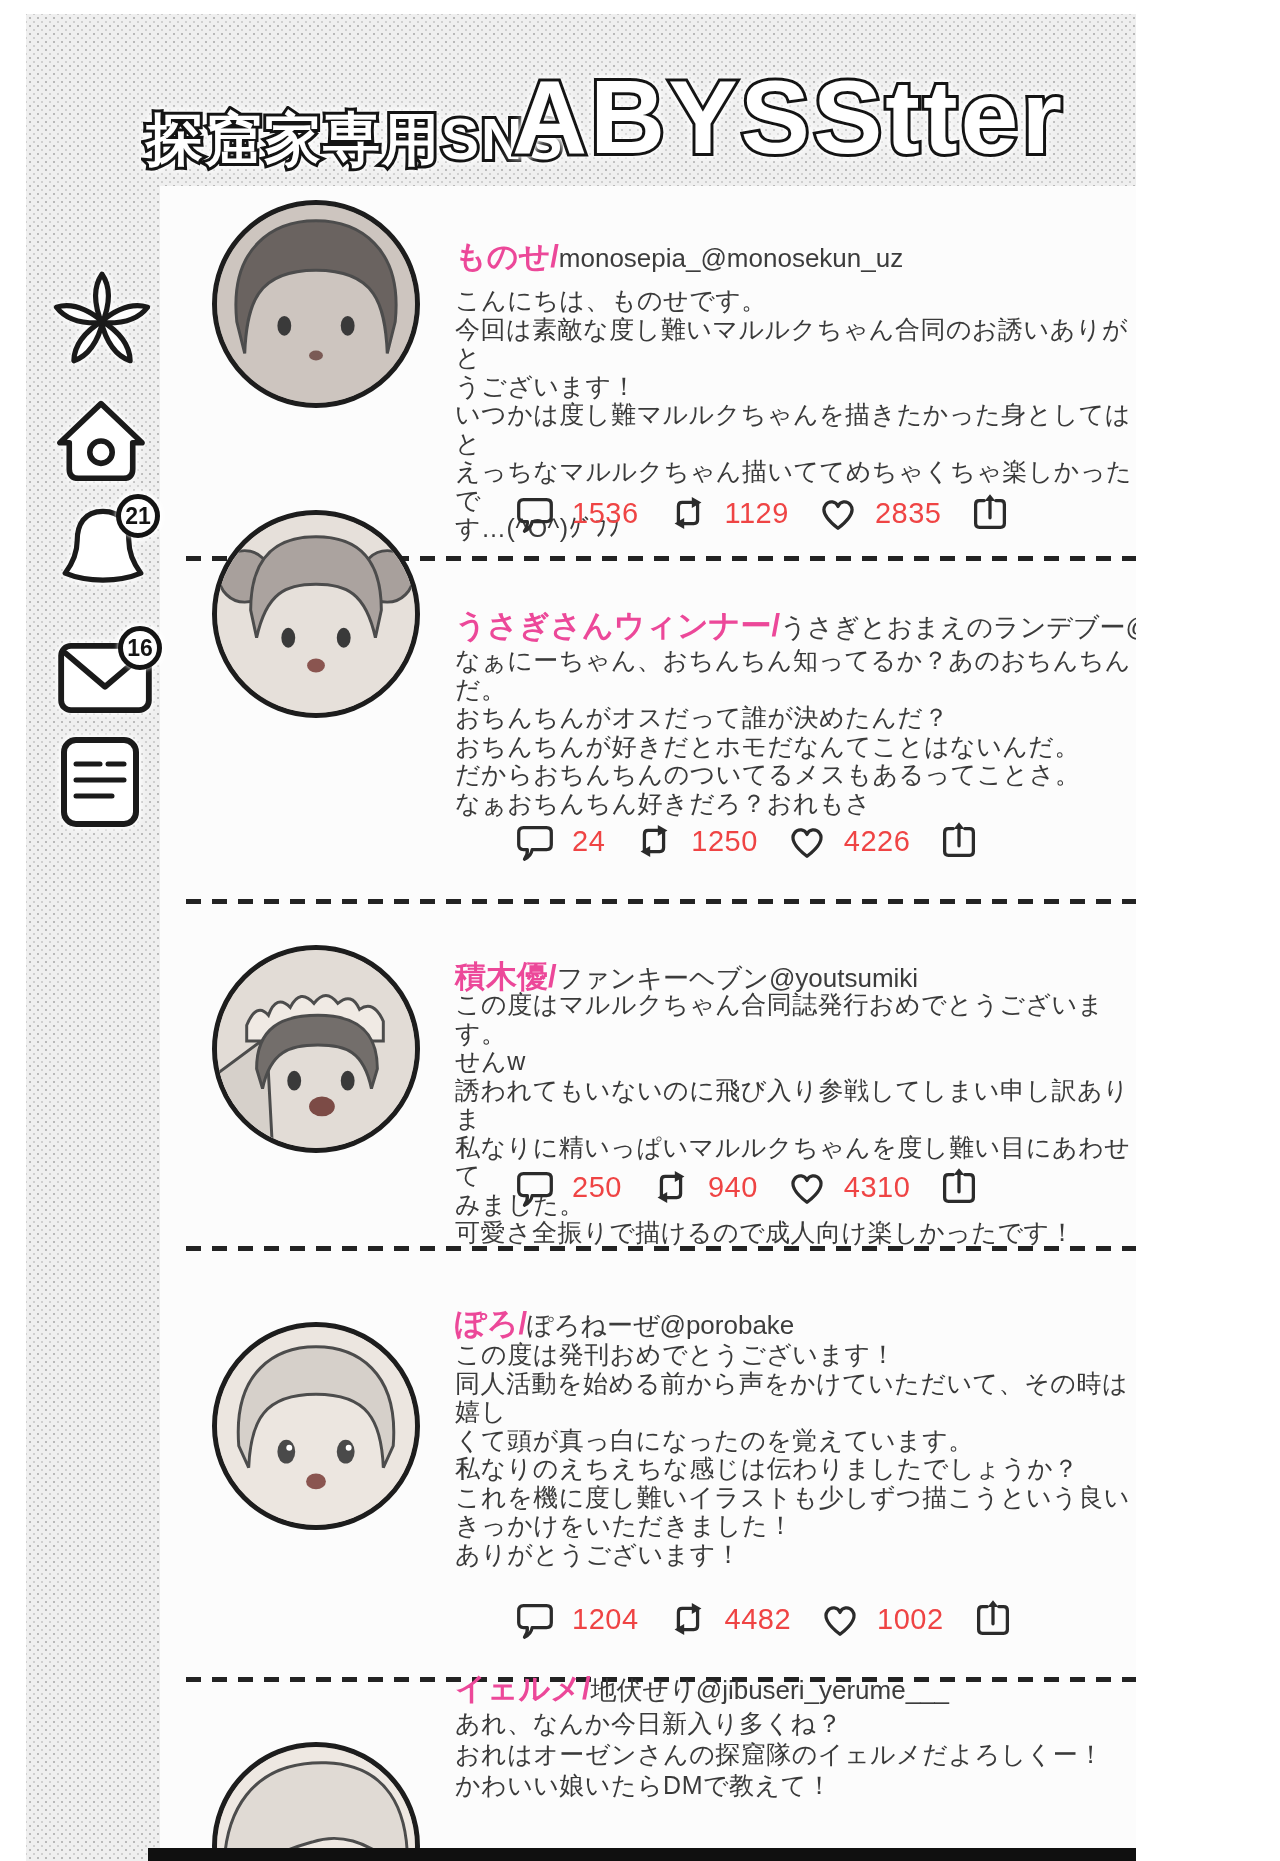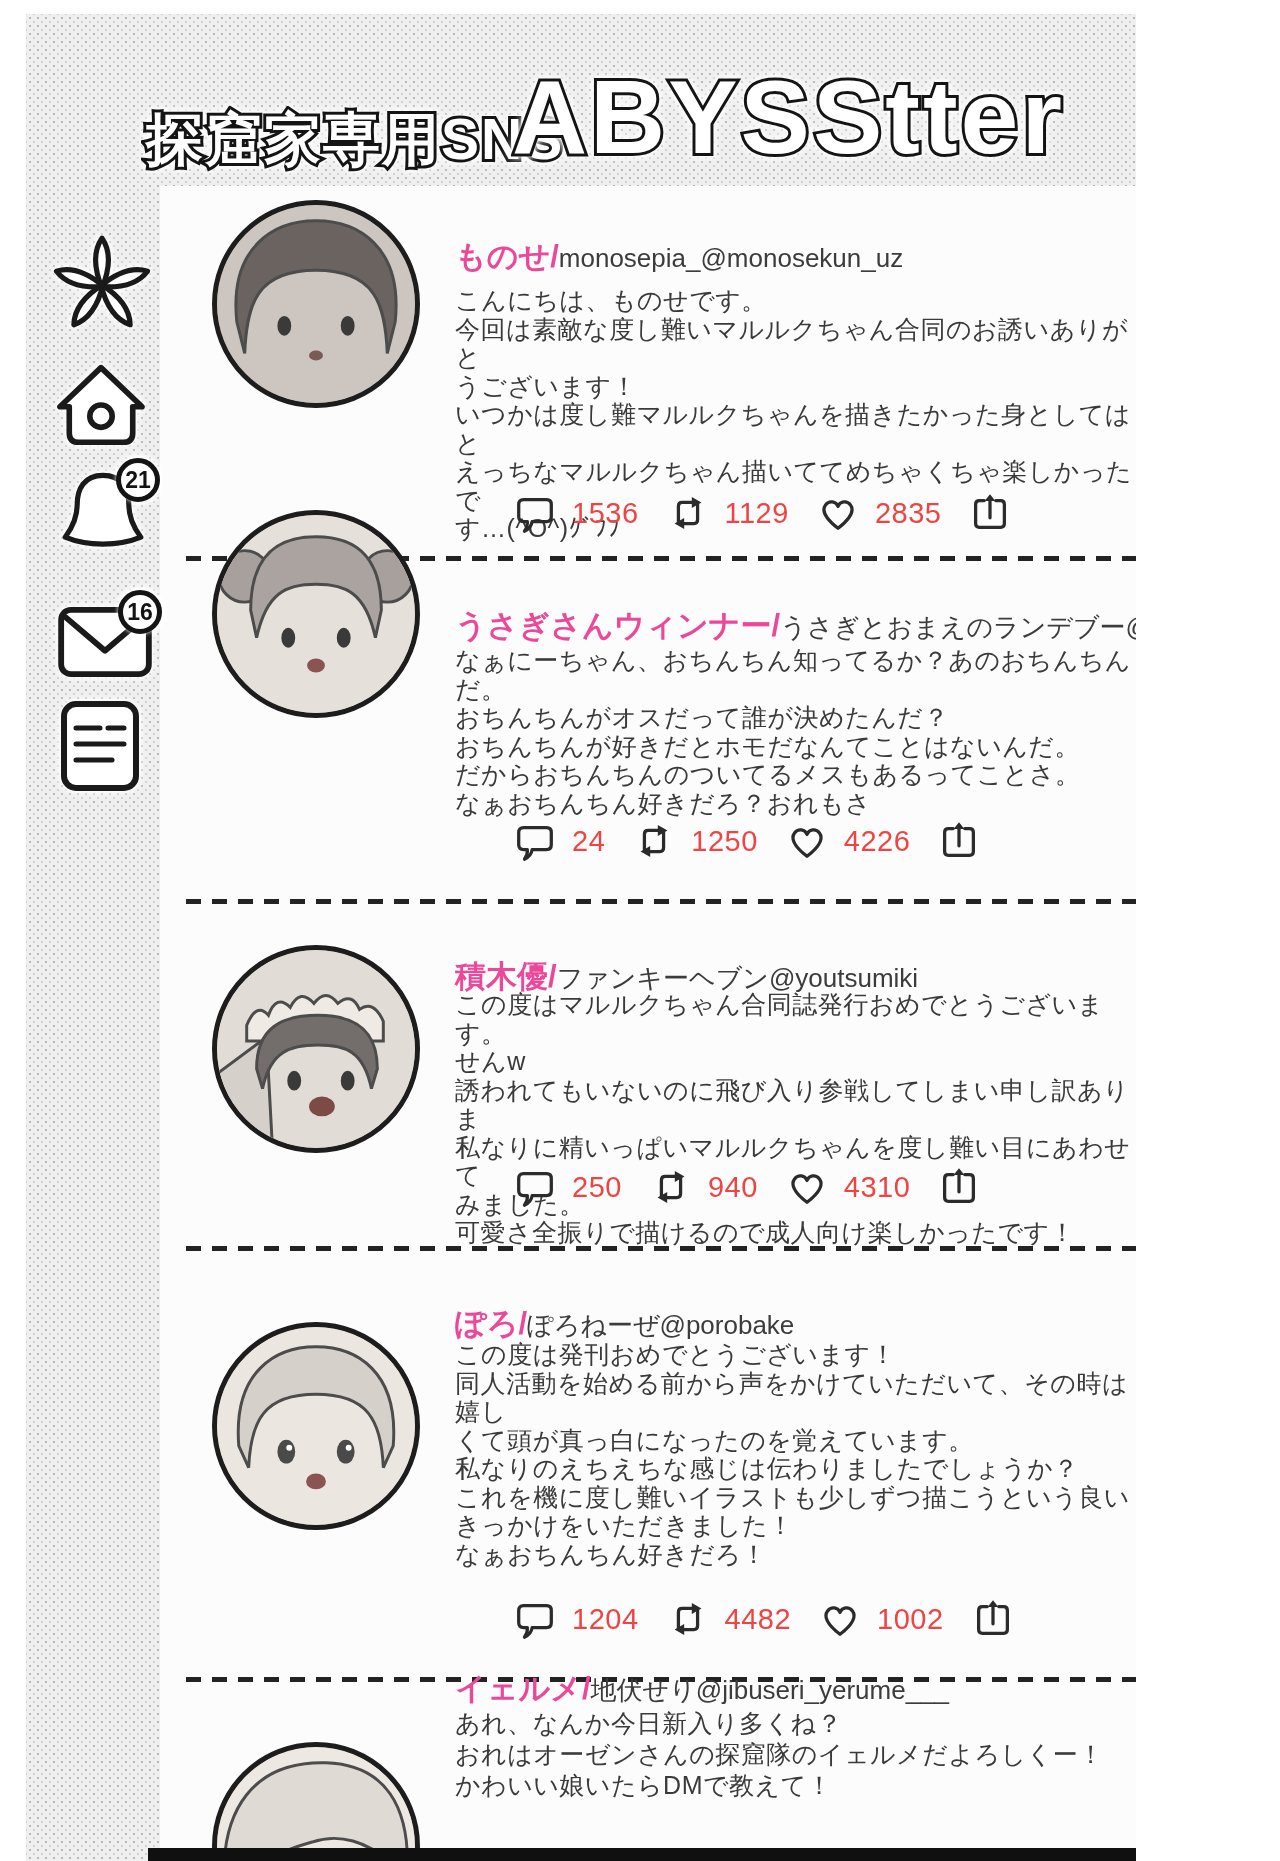--- a/index.html
+++ b/index.html
@@ -14,21 +14,21 @@
   .bottom-bar{position:absolute;left:148px;bottom:0;right:0;height:13px;background:#101010;}
 
   
   .title{position:absolute;white-space:nowrap;color:#ffffff;
          -webkit-text-stroke:6px #141414;paint-order:stroke fill;
          filter:drop-shadow(0 0 2px #fff) drop-shadow(0 0 5px #fff);}
   .title-jp{left:146px;top:102px;font-size:57px;font-weight:800;letter-spacing:2px;}
   .title-en{left:512px;top:58px;font-size:104px;font-weight:900;letter-spacing:3px;}
 
   
-  .side-icon{position:absolute;filter:drop-shadow(0 0 2px #fff) drop-shadow(0 0 4px #fff);}
+  .side-icon{position:absolute;filter:drop-shadow(0 0 2px #fff) drop-shadow(0 0 4px #fff);margin-top:36px;}
   .side-icon svg{display:block;}
   .badge{position:absolute;width:44px;height:44px;border-radius:50%;background:#fff;
          border:5px solid #141414;box-sizing:border-box;display:flex;align-items:center;justify-content:center;
          font-size:23px;font-weight:bold;color:#141414;
          filter:drop-shadow(0 0 2px #fff);}
 
   
   .avatar{position:absolute;left:212px;width:198px;height:198px;border:5px solid #1d1d1d;border-radius:50%;
           overflow:hidden;background:#e8e2dc;box-shadow:inset 0 0 42px rgba(70,64,60,.38);}
   .avatar svg{display:block;width:100%;height:100%;}
@@ -266,21 +266,21 @@
     </svg>
   </div>
   <div class="tname" style="top:1303px;"><span class="big">ぽろ</span><span class="big">/</span><span class="sub">ぽろねーぜ@porobake</span></div>
   <div class="tbody" style="top:1340px;">
     <div>この度は発刊おめでとうございます！</div>
     <div>同人活動を始める前から声をかけていただいて、その時は嬉し</div>
     <div>くて頭が真っ白になったのを覚えています。</div>
     <div>私なりのえちえちな感じは伝わりましたでしょうか？</div>
     <div>これを機に度し難いイラストも少しずつ描こうという良い</div>
     <div>きっかけをいただきました！</div>
-    <div>なぁおちんちん好きだろ！</div>
+    <div>ありがとうございます！</div>
   </div>
   <div class="stats" style="top:1596px;">
     <div class="stat">
       <svg width="46" height="46" viewBox="0 0 24 24" fill="none" stroke="#2b2b2b" stroke-width="1.7" stroke-linejoin="round" stroke-linecap="round">
         <path d="M6 5 H18 Q20.5 5 20.5 7.5 V14 Q20.5 16.5 18 16.5 H10.5 Q10 20 6.5 21.5 Q8.3 19 8 16.5 H6 Q3.5 16.5 3.5 14 V7.5 Q3.5 5 6 5 Z"></path>
       </svg>
       <span class="num">1204</span>
     </div>
     <div class="stat">
       <svg width="46" height="46" viewBox="0 0 24 24" fill="none" stroke="#2b2b2b" stroke-width="1.7" stroke-linejoin="round" stroke-linecap="round">

